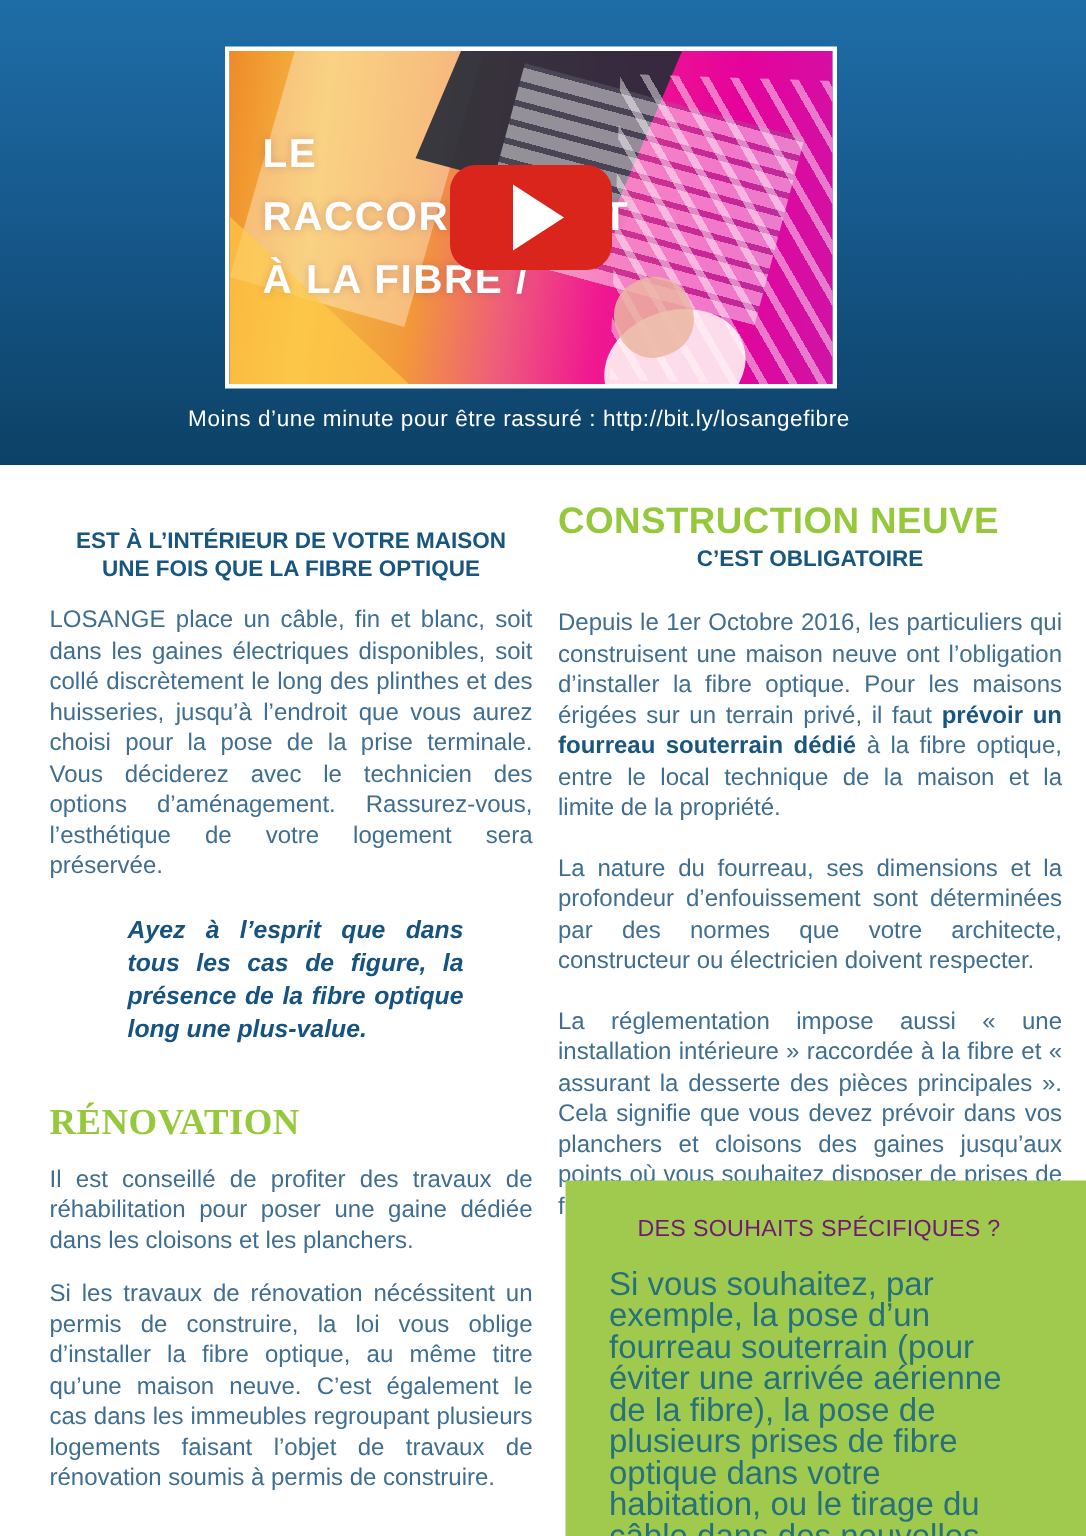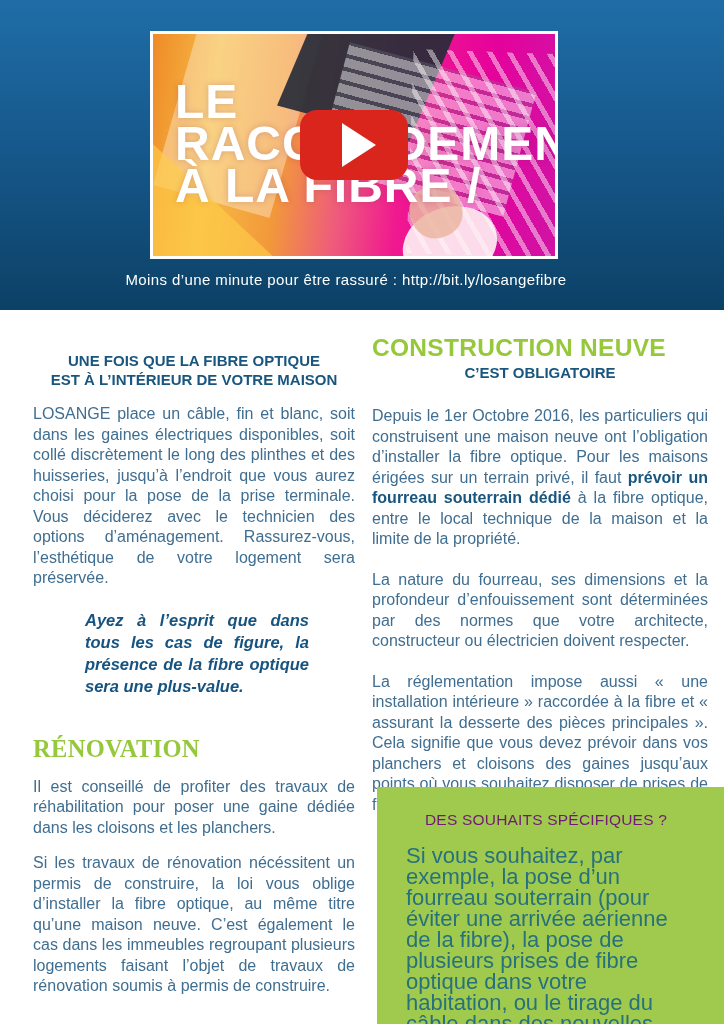--- a/index.html
+++ b/index.html
@@ -55,21 +55,21 @@
     background:rgba(255,249,246,.88); border-radius:50%;
     transform:rotate(-18deg);
   }
   .hand {
     right:23%; bottom:8%; width:13%; height:24%;
     background:rgba(235,182,162,.85); border-radius:46%;
     transform:rotate(-24deg);
   }
   .video-title {
     position:absolute; left:22px; top:47px; z-index:2;
-    color:#ffffff; font-weight:bold; font-size:48px; line-height:42px;
+    color:#ffffff; font-weight:bold; font-size:27px; line-height:42px;
     letter-spacing:1px; text-shadow:0 0 6px rgba(120,40,90,.25);
   }
   .play-btn {
     position:absolute; left:147px; top:76px; z-index:3;
     width:108px; height:70px; border-radius:17px; background:#da251d;
     display:flex; align-items:center; justify-content:center; cursor:pointer;
   }
   .play-tri {
     width:0; height:0; margin-left:9px;
     border-left:34px solid #ffffff;
@@ -146,25 +146,25 @@
       </div>
       <div class="play-btn">
         <div class="play-tri"></div>
       </div>
     </div>
     <p class="hero-caption"><span>Moins d’une minute pour être rassuré : </span><span class="url">http://bit.ly/losangefibre</span></p>
   </header>
 
   <section class="col col-left">
     <div class="subhead">
+      <div>EST À L’INTÉRIEUR DE VOTRE MAISON</div>
       <div>UNE FOIS QUE LA FIBRE OPTIQUE</div>
-      <div>EST À L’INTÉRIEUR DE VOTRE MAISON</div>
     </div>
     <p class="body-p">LOSANGE place un câble, fin et blanc, soit dans les gaines électriques disponibles, soit collé discrètement le long des plinthes et des huisseries, jusqu’à l’endroit que vous aurez choisi pour la pose de la prise terminale. Vous déciderez avec le technicien des options d’aménagement. Rassurez-vous, l’esthétique de votre logement sera préservée.</p>
-    <p class="quote">Ayez à l’esprit que dans tous les cas de figure, la présence de la fibre optique sera une plus-value.</p>
+    <p class="quote">Ayez à l’esprit que dans tous les cas de figure, la présence de la fibre optique long une plus-value.</p>
     <h2 class="h-green h-renov">RÉNOVATION</h2>
     <p class="body-p">Il est conseillé de profiter des travaux de réhabilitation pour poser une gaine dédiée dans les cloisons et les planchers.</p>
     <p class="body-p">Si les travaux de rénovation nécéssitent un permis de construire, la loi vous oblige d’installer la fibre optique, au même titre qu’une maison neuve. C’est également le cas dans les immeubles regroupant plusieurs logements faisant l’objet de travaux de rénovation soumis à permis de construire.</p>
   </section>
 
   <section class="col col-right">
     <h2 class="h-green">CONSTRUCTION NEUVE</h2>
     <div class="subhead">C’EST OBLIGATOIRE</div>
     <p class="body-p"><span>Depuis le 1er Octobre 2016, les particuliers qui construisent une maison neuve ont l’obligation d’installer la fibre optique. Pour les maisons érigées sur un terrain privé, il faut </span><b>prévoir un fourreau souterrain dédié</b><span> à la fibre optique, entre le local technique de la maison et la limite de la propriété.</span></p>
     <p class="body-p">La nature du fourreau, ses dimensions et la profondeur d’enfouissement sont déterminées par des normes que votre architecte, constructeur ou électricien doivent respecter.</p>

